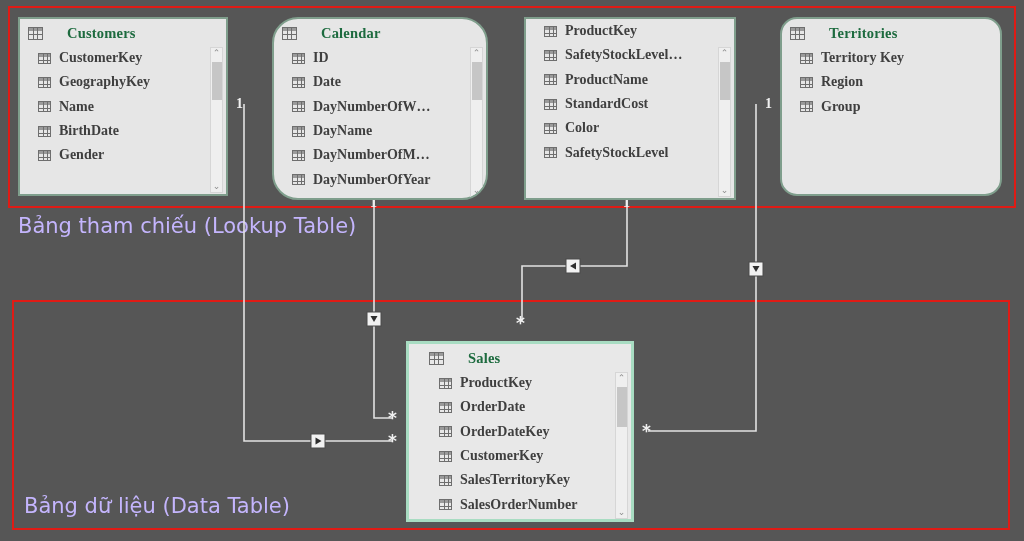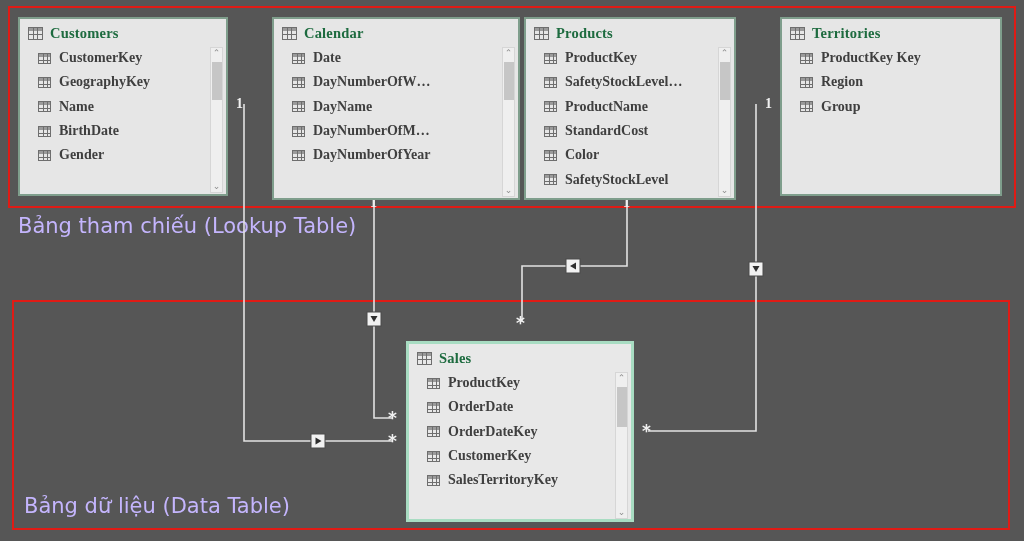--- a/index.html
+++ b/index.html
@@ -39,26 +39,26 @@
   #data-caption   { left: 24px; top: 494px; }
 
   
   .tbl {
     position: absolute;
     background: #e6e6e6;
     border: 2px solid #7f9e8c;
     box-sizing: border-box;
     overflow: hidden;
   }
-  .tbl.selected { border-color: #a8dcc2; border-width: 3px; background: #e8e8e8; }
+  .tbl.selected { border-color: #a8dcc2; border-width: 3px; background: #e8e8e8; padding-left: 12px; }
 
   .tbl-head {
     display: flex;
     align-items: center;
-    gap: 7px;
+    gap: 24px;
     padding: 6px 8px 4px 8px;
   }
   .tbl-title {
     color: #1d6b3f;
     font-family: "Liberation Serif", serif;
     font-weight: bold;
     font-size: 14.5px;
     letter-spacing: .2px;
   }
 
@@ -214,26 +214,30 @@
         <span class="field-label">Gender</span>
       </div>
     </div>
     <div class="sbar" style="top:28px; height:146px;">
       <div class="arr up">⌃</div>
       <div class="thumb" style="top:14px; height:38px;"></div>
       <div class="arr down">⌄</div>
     </div>
   </div>
 
-  <div class="tbl" style="left:272px; top:17px; width:248px; height:183px;">
+  <div class="tbl" style="left:272px; top:17px; width:216px; height:183px;border-radius:26px;">
     <div class="tbl-head">
       <span class="grid-ico big"></span>
       <span class="tbl-title">Calendar</span>
     </div>
     <div class="tbl-body">
+      <div class="field-row">
+        <span class="grid-ico"></span>
+        <span class="field-label">ID</span>
+      </div>
       <div class="field-row">
         <span class="grid-ico"></span>
         <span class="field-label">Date</span>
       </div>
       <div class="field-row">
         <span class="grid-ico"></span>
         <span class="field-label">DayNumberOfW…</span>
       </div>
       <div class="field-row">
         <span class="grid-ico"></span>
@@ -249,24 +253,20 @@
       </div>
     </div>
     <div class="sbar" style="top:28px; height:150px;">
       <div class="arr up">⌃</div>
       <div class="thumb" style="top:14px; height:38px;"></div>
       <div class="arr down">⌄</div>
     </div>
   </div>
 
   <div class="tbl" style="left:524px; top:17px; width:212px; height:183px;">
-    <div class="tbl-head">
-      <span class="grid-ico big"></span>
-      <span class="tbl-title">Products</span>
-    </div>
     <div class="tbl-body">
       <div class="field-row">
         <span class="grid-ico"></span>
         <span class="field-label">ProductKey</span>
       </div>
       <div class="field-row">
         <span class="grid-ico"></span>
         <span class="field-label">SafetyStockLevel…</span>
       </div>
       <div class="field-row">
@@ -286,29 +286,29 @@
         <span class="field-label">SafetyStockLevel</span>
       </div>
     </div>
     <div class="sbar" style="top:28px; height:150px;">
       <div class="arr up">⌃</div>
       <div class="thumb" style="top:14px; height:38px;"></div>
       <div class="arr down">⌄</div>
     </div>
   </div>
 
-  <div class="tbl" style="left:780px; top:17px; width:222px; height:179px;">
+  <div class="tbl" style="left:780px; top:17px; width:222px; height:179px;border-radius:17px;">
     <div class="tbl-head">
       <span class="grid-ico big"></span>
       <span class="tbl-title">Territories</span>
     </div>
     <div class="tbl-body">
       <div class="field-row">
         <span class="grid-ico"></span>
-        <span class="field-label">ProductKey Key</span>
+        <span class="field-label">Territory Key</span>
       </div>
       <div class="field-row">
         <span class="grid-ico"></span>
         <span class="field-label">Region</span>
       </div>
       <div class="field-row">
         <span class="grid-ico"></span>
         <span class="field-label">Group</span>
       </div>
     </div>
@@ -333,20 +333,24 @@
         <span class="field-label">OrderDateKey</span>
       </div>
       <div class="field-row">
         <span class="grid-ico"></span>
         <span class="field-label">CustomerKey</span>
       </div>
       <div class="field-row">
         <span class="grid-ico"></span>
         <span class="field-label">SalesTerritoryKey</span>
       </div>
+      <div class="field-row">
+        <span class="grid-ico"></span>
+        <span class="field-label">SalesOrderNumber</span>
+      </div>
     </div>
     <div class="sbar" style="top:28px; height:147px;">
       <div class="arr up">⌃</div>
       <div class="thumb" style="top:14px; height:40px;"></div>
       <div class="arr down">⌄</div>
     </div>
   </div>
 
 </div>
 

